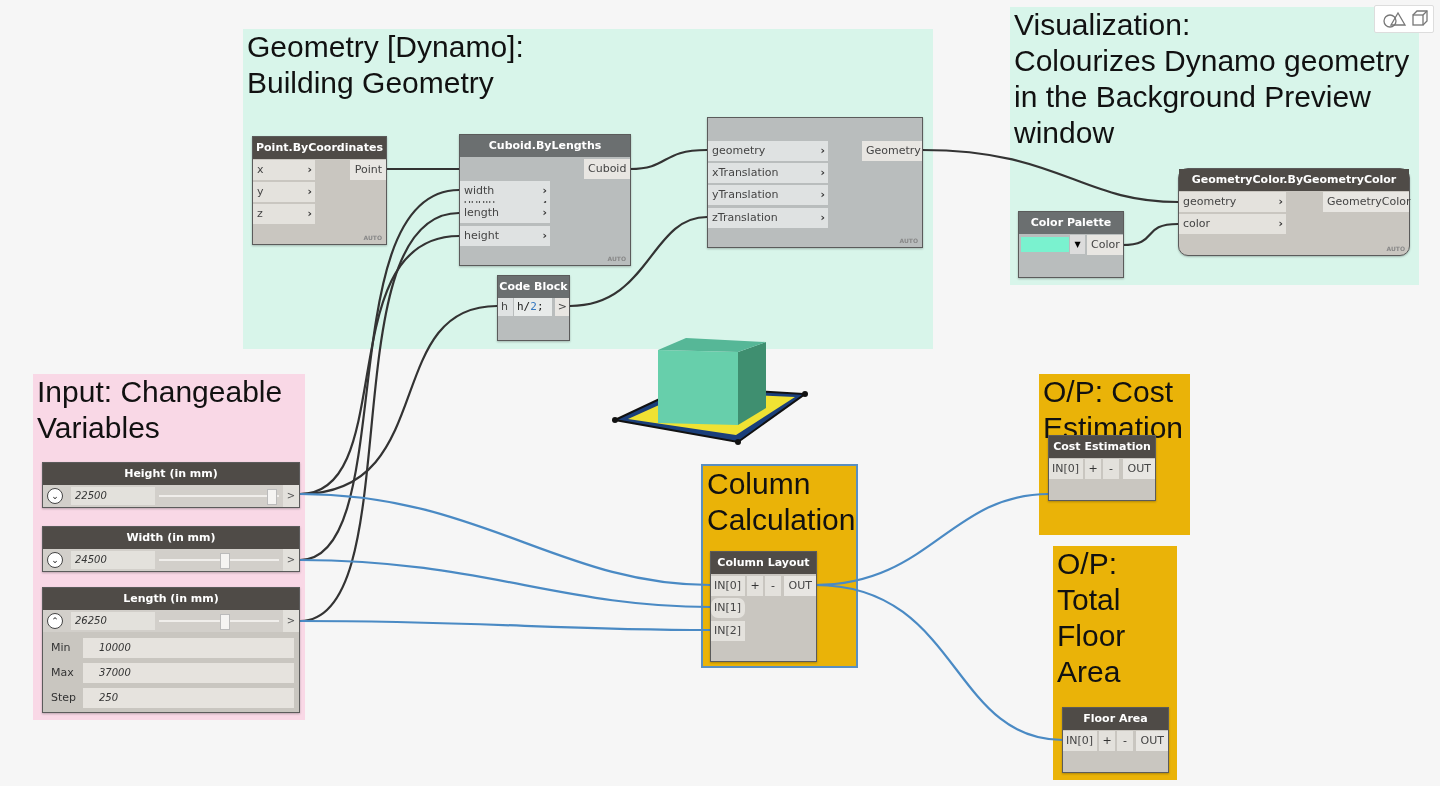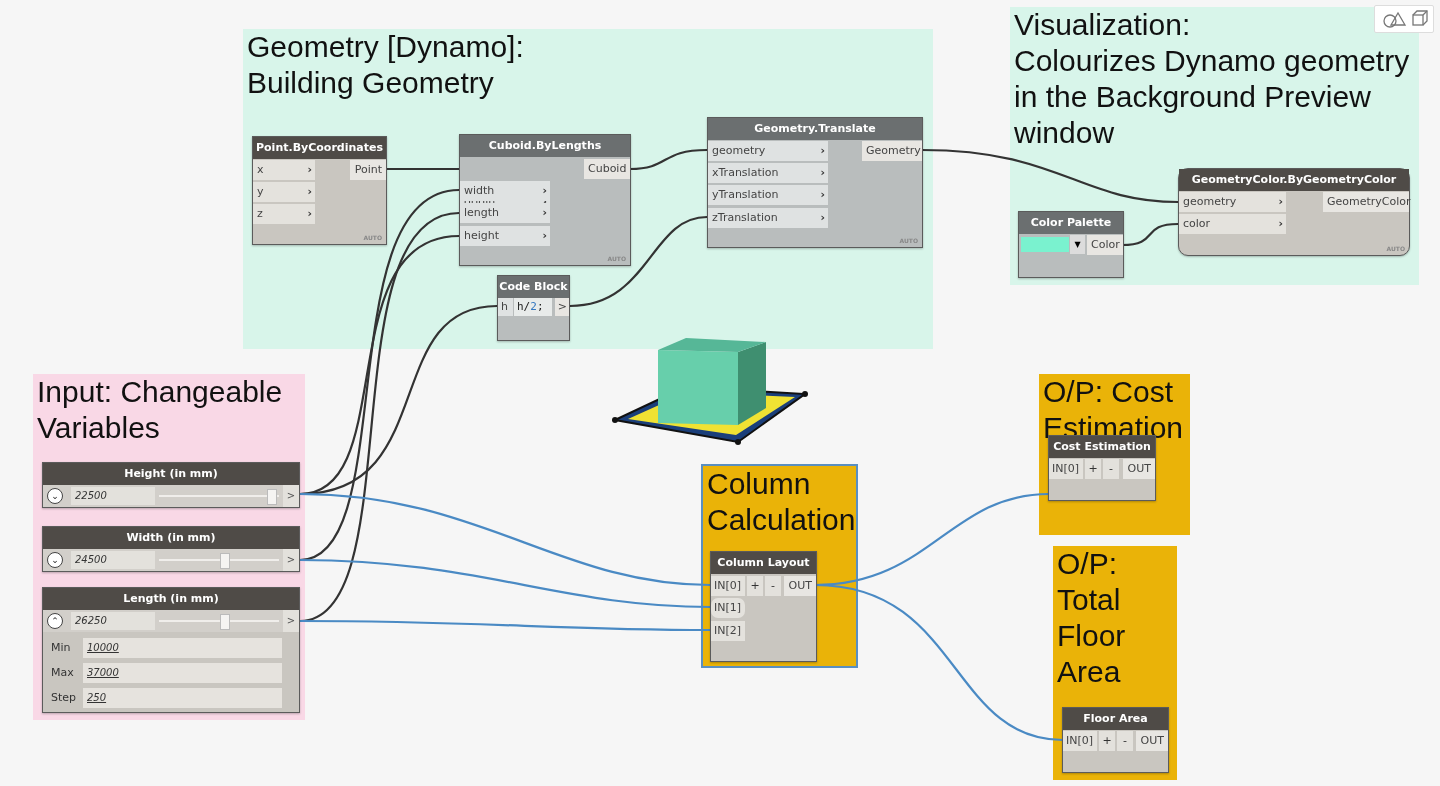--- a/index.html
+++ b/index.html
@@ -20,21 +20,21 @@
   .auto{position:absolute;right:4px;bottom:3px;font-size:6px;font-weight:bold;color:#888;}
   .wires{position:absolute;left:0;top:0;pointer-events:none;}
   .slider-row{position:absolute;left:0;right:0;top:22px;height:22px;background:#d2cfca;}
   .circ{position:absolute;left:4px;top:3px;width:14px;height:14px;border:1px solid #444;border-radius:50%;background:#fff;font-size:9px;line-height:14px;text-align:center;color:#222;}
   .val{position:absolute;left:28px;top:2px;width:80px;height:18px;line-height:18px;background:#e3e1dc;font-size:10px;font-style:italic;color:#333;padding-left:4px;}
   .track{position:absolute;left:116px;top:10px;width:120px;height:2px;background:#f0eeeb;}
   .thumb{position:absolute;top:4px;width:8px;height:14px;background:#f5f4f2;border:1px solid #bbb;}
   .sl-out{position:absolute;right:0;top:0;width:16px;height:22px;line-height:22px;text-align:center;font-size:10px;color:#555;background:#e3e1dc;}
   .prop{position:absolute;left:0;right:0;height:24px;font-size:11px;color:#333;}
   .prop .lbl{position:absolute;left:8px;top:5px;}
-  .prop .fld{position:absolute;left:40px;top:2px;width:195px;height:20px;line-height:20px;background:#e6e3de;font-style:italic;font-size:10px;padding-left:4px;text-decoration:underline;}
+  .prop .fld{position:absolute;left:40px;top:2px;width:195px;height:20px;line-height:20px;background:#e6e3de;font-style:italic;font-size:10px;padding-left:16px;}
   .btn-sm{position:absolute;height:20px;line-height:20px;font-size:11px;color:#333;background:#e3e1dc;text-align:center;}
   .cube-ctrl{position:absolute;left:1374px;top:5px;width:58px;height:26px;background:#fff;border:1px solid #ddd;border-radius:2px;}
 </style>
 </head>
 <body>
 
 <div class="group g-green" style="left:243px;top:29px;width:690px;height:320px;">
   <div class="group-title">Geometry [Dynamo]:
 Building Geometry</div>
 </div>
@@ -108,21 +108,20 @@
   <div class="node-h">Cuboid.ByLengths</div>
   <div class="port" style="top:24px;width:90px;margin-top:33px;"><span>origin</span><span class="arr">›</span></div>
   <div class="port" style="top:46px;width:90px;"><span>width</span><span class="arr">›</span></div>
   <div class="port" style="top:68px;width:90px;"><span>length</span><span class="arr">›</span></div>
   <div class="port" style="top:91px;width:90px;"><span>height</span><span class="arr">›</span></div>
   <div class="out" style="right:0;top:24px;width:46px;">Cuboid</div>
   <div class="auto">AUTO</div>
 </div>
 
 <div class="node sel" style="left:707px;top:117px;width:214px;height:129px;">
-  <div class="node-h">Geometry.Translate</div>
   <div class="port" style="top:23px;width:120px;"><span>geometry</span><span class="arr">›</span></div>
   <div class="port" style="top:45px;width:120px;"><span>xTranslation</span><span class="arr">›</span></div>
   <div class="port" style="top:67px;width:120px;"><span>yTranslation</span><span class="arr">›</span></div>
   <div class="port" style="top:90px;width:120px;"><span>zTranslation</span><span class="arr">›</span></div>
   <div class="out" style="right:0;top:23px;width:60px;">Geometry</div>
   <div class="auto">AUTO</div>
 </div>
 
 <div class="node sel" style="left:497px;top:275px;width:71px;height:64px;">
   <div class="node-h">Code Block</div>

